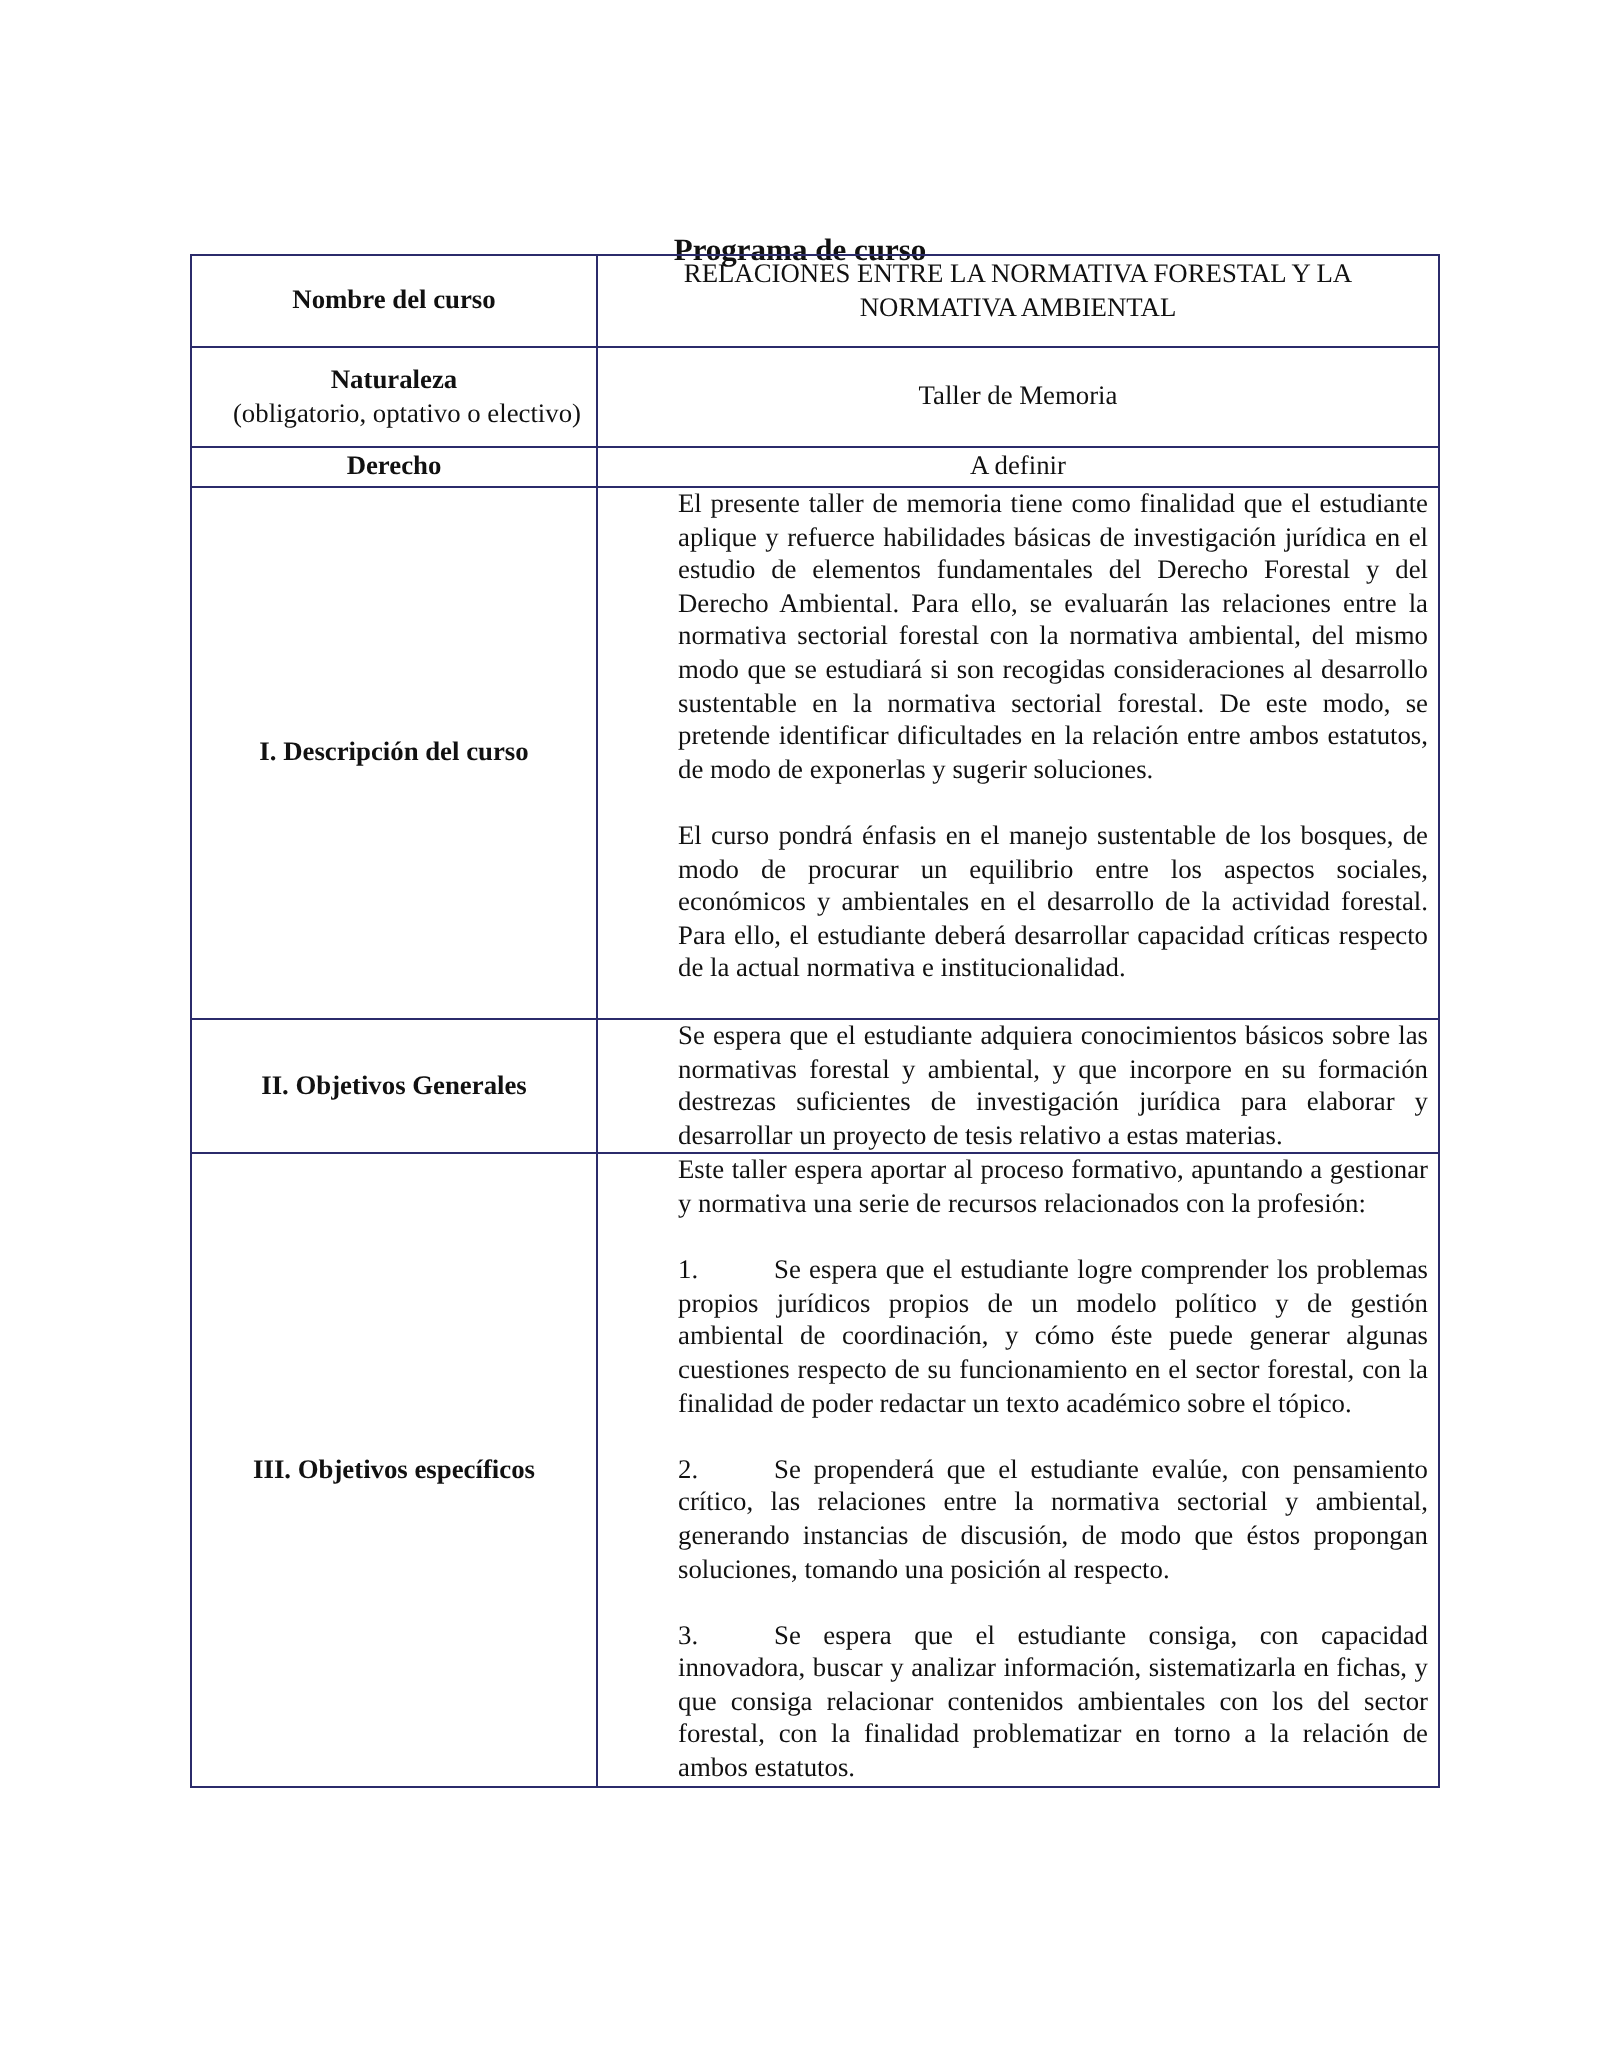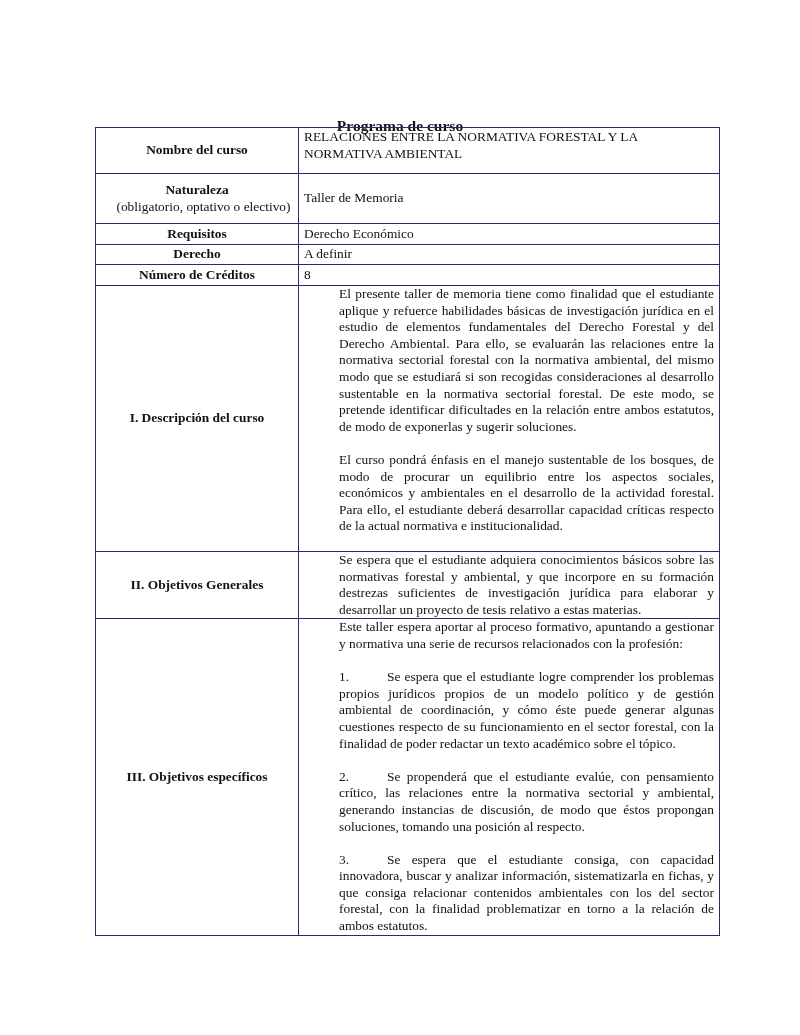--- a/index.html
+++ b/index.html
@@ -2,21 +2,21 @@
 <html><head>
 <meta charset="utf-8">
 <style>
   html, body { margin:0; padding:0; background:#ffffff; }
   body { width:800px; height:1035px; position:relative; font-family:"Liberation Serif", serif; color:#111; }
   .title { position:absolute; top:93px; left:0; width:800px; text-align:center; font-weight:bold; font-size:15.5px;margin-top:24px; }
   table { position:absolute; top:127px; left:95px; width:625px; border-collapse:collapse; table-layout:fixed; font-size:13.4px; line-height:16.6px; }
   td { border:1.4px solid #2b2b6b; vertical-align:middle; padding:0 5px;text-align:center; }
   td.label { width:192px; font-weight:bold; }
   td.label .sub { font-weight:normal;margin-left:13px; }
-  td.val { text-align:left; }
+  td.val { text-align:center; }
   td.just { text-align:justify; vertical-align:top;padding-left:40px; }
   p { margin:0; }
   .gap { height:16.6px; }
   .num { display:inline-block; width:48px; }
 </style>
 </head>
 <body>
 
 <div class="title">Programa de curso</div>
 
@@ -26,31 +26,23 @@
     <td class="label">Nombre del curso</td>
     <td class="val" style="vertical-align:top;padding-top:1px">RELACIONES ENTRE LA NORMATIVA FORESTAL Y LA NORMATIVA AMBIENTAL</td>
   </tr>
   <tr style="height:50px">
     <td class="label">
       <div>Naturaleza</div>
       <div class="sub">(obligatorio, optativo o electivo)</div>
     </td>
     <td class="val">Taller de Memoria</td>
   </tr>
-  <tr style="height:21px">
-    <td class="label">Requisitos</td>
-    <td class="val">Derecho Económico</td>
-  </tr>
   <tr style="height:20px">
     <td class="label">Derecho</td>
     <td class="val">A definir</td>
-  </tr>
-  <tr style="height:21px">
-    <td class="label">Número de Créditos</td>
-    <td class="val">8</td>
   </tr>
   <tr style="height:266px">
     <td class="label">I. Descripción del curso</td>
     <td class="just">
       <p>El presente taller de memoria tiene como finalidad que el estudiante aplique y refuerce habilidades básicas de investigación jurídica en el estudio de elementos fundamentales del Derecho Forestal y del Derecho Ambiental. Para ello, se evaluarán las relaciones entre la normativa sectorial forestal con la normativa ambiental, del mismo modo que se estudiará si son recogidas consideraciones al desarrollo sustentable en la normativa sectorial forestal. De este modo, se pretende identificar dificultades en la relación entre ambos estatutos, de modo de exponerlas y sugerir soluciones.</p>
       <div class="gap"></div>
       <p>El curso pondrá énfasis en el manejo sustentable de los bosques, de modo de procurar un equilibrio entre los aspectos sociales, económicos y ambientales en el desarrollo de la actividad forestal. Para ello, el estudiante deberá desarrollar capacidad críticas respecto de la actual normativa e institucionalidad.</p>
     </td>
   </tr>
   <tr style="height:67px">

